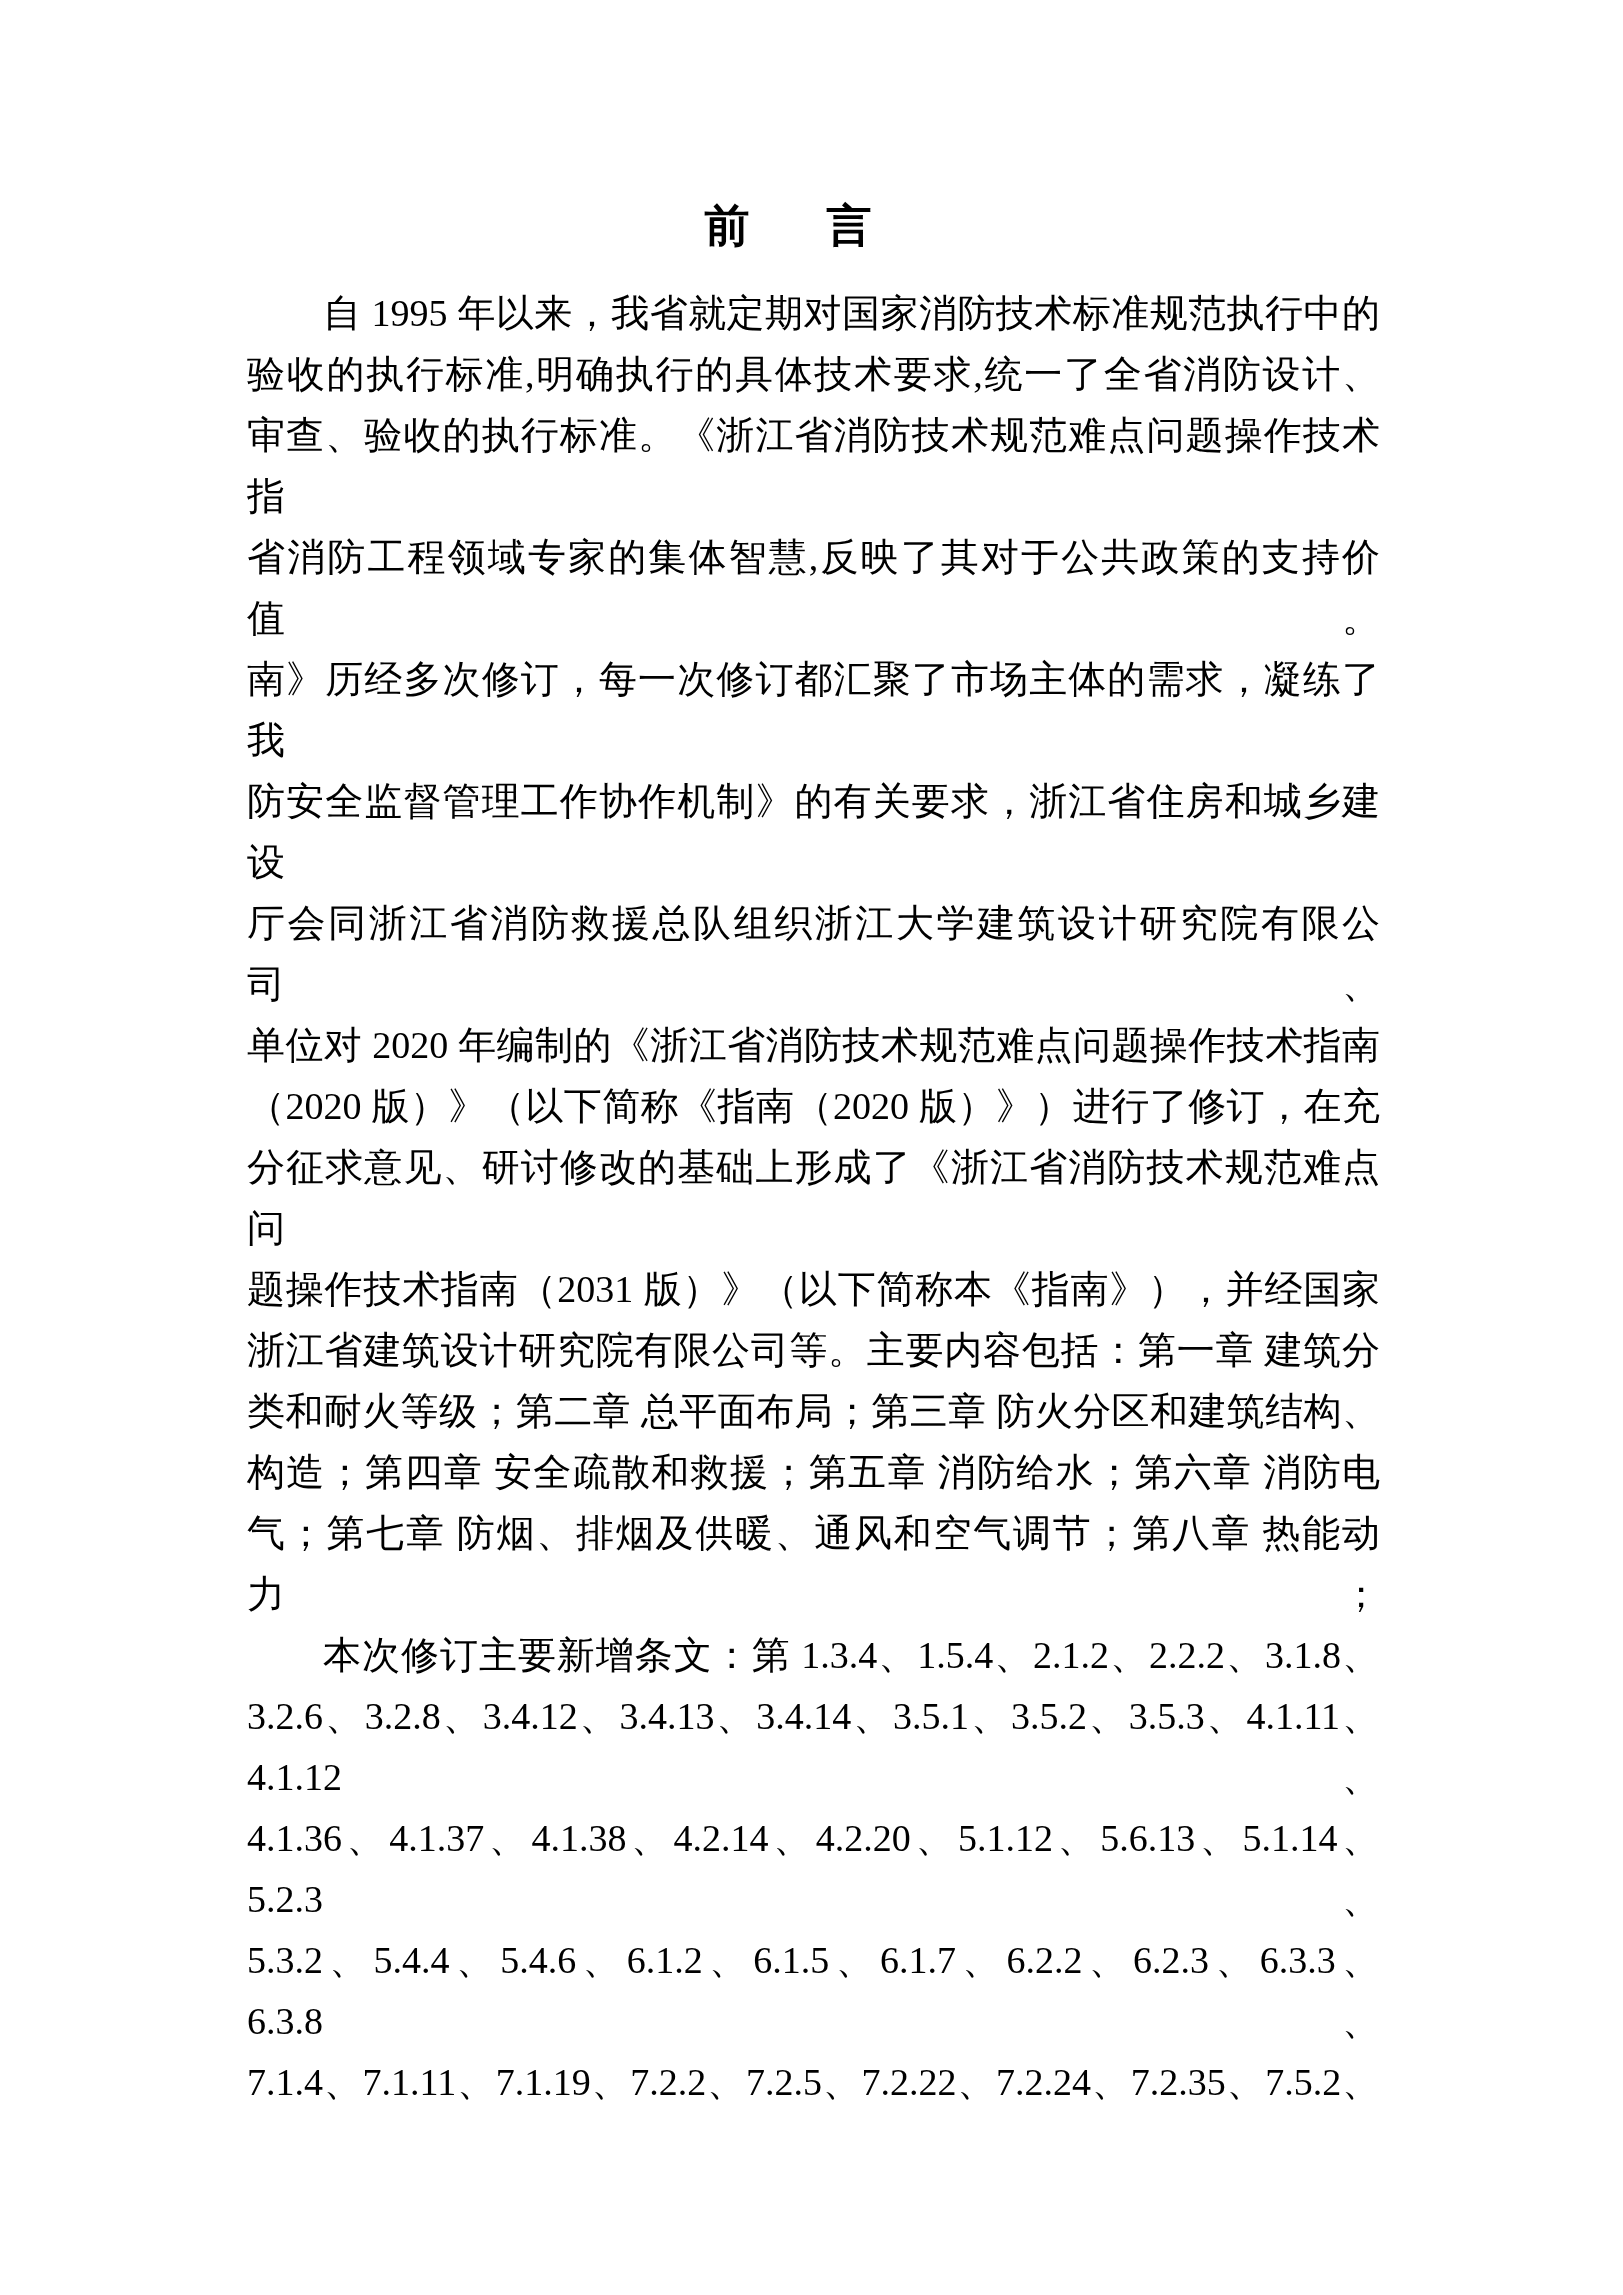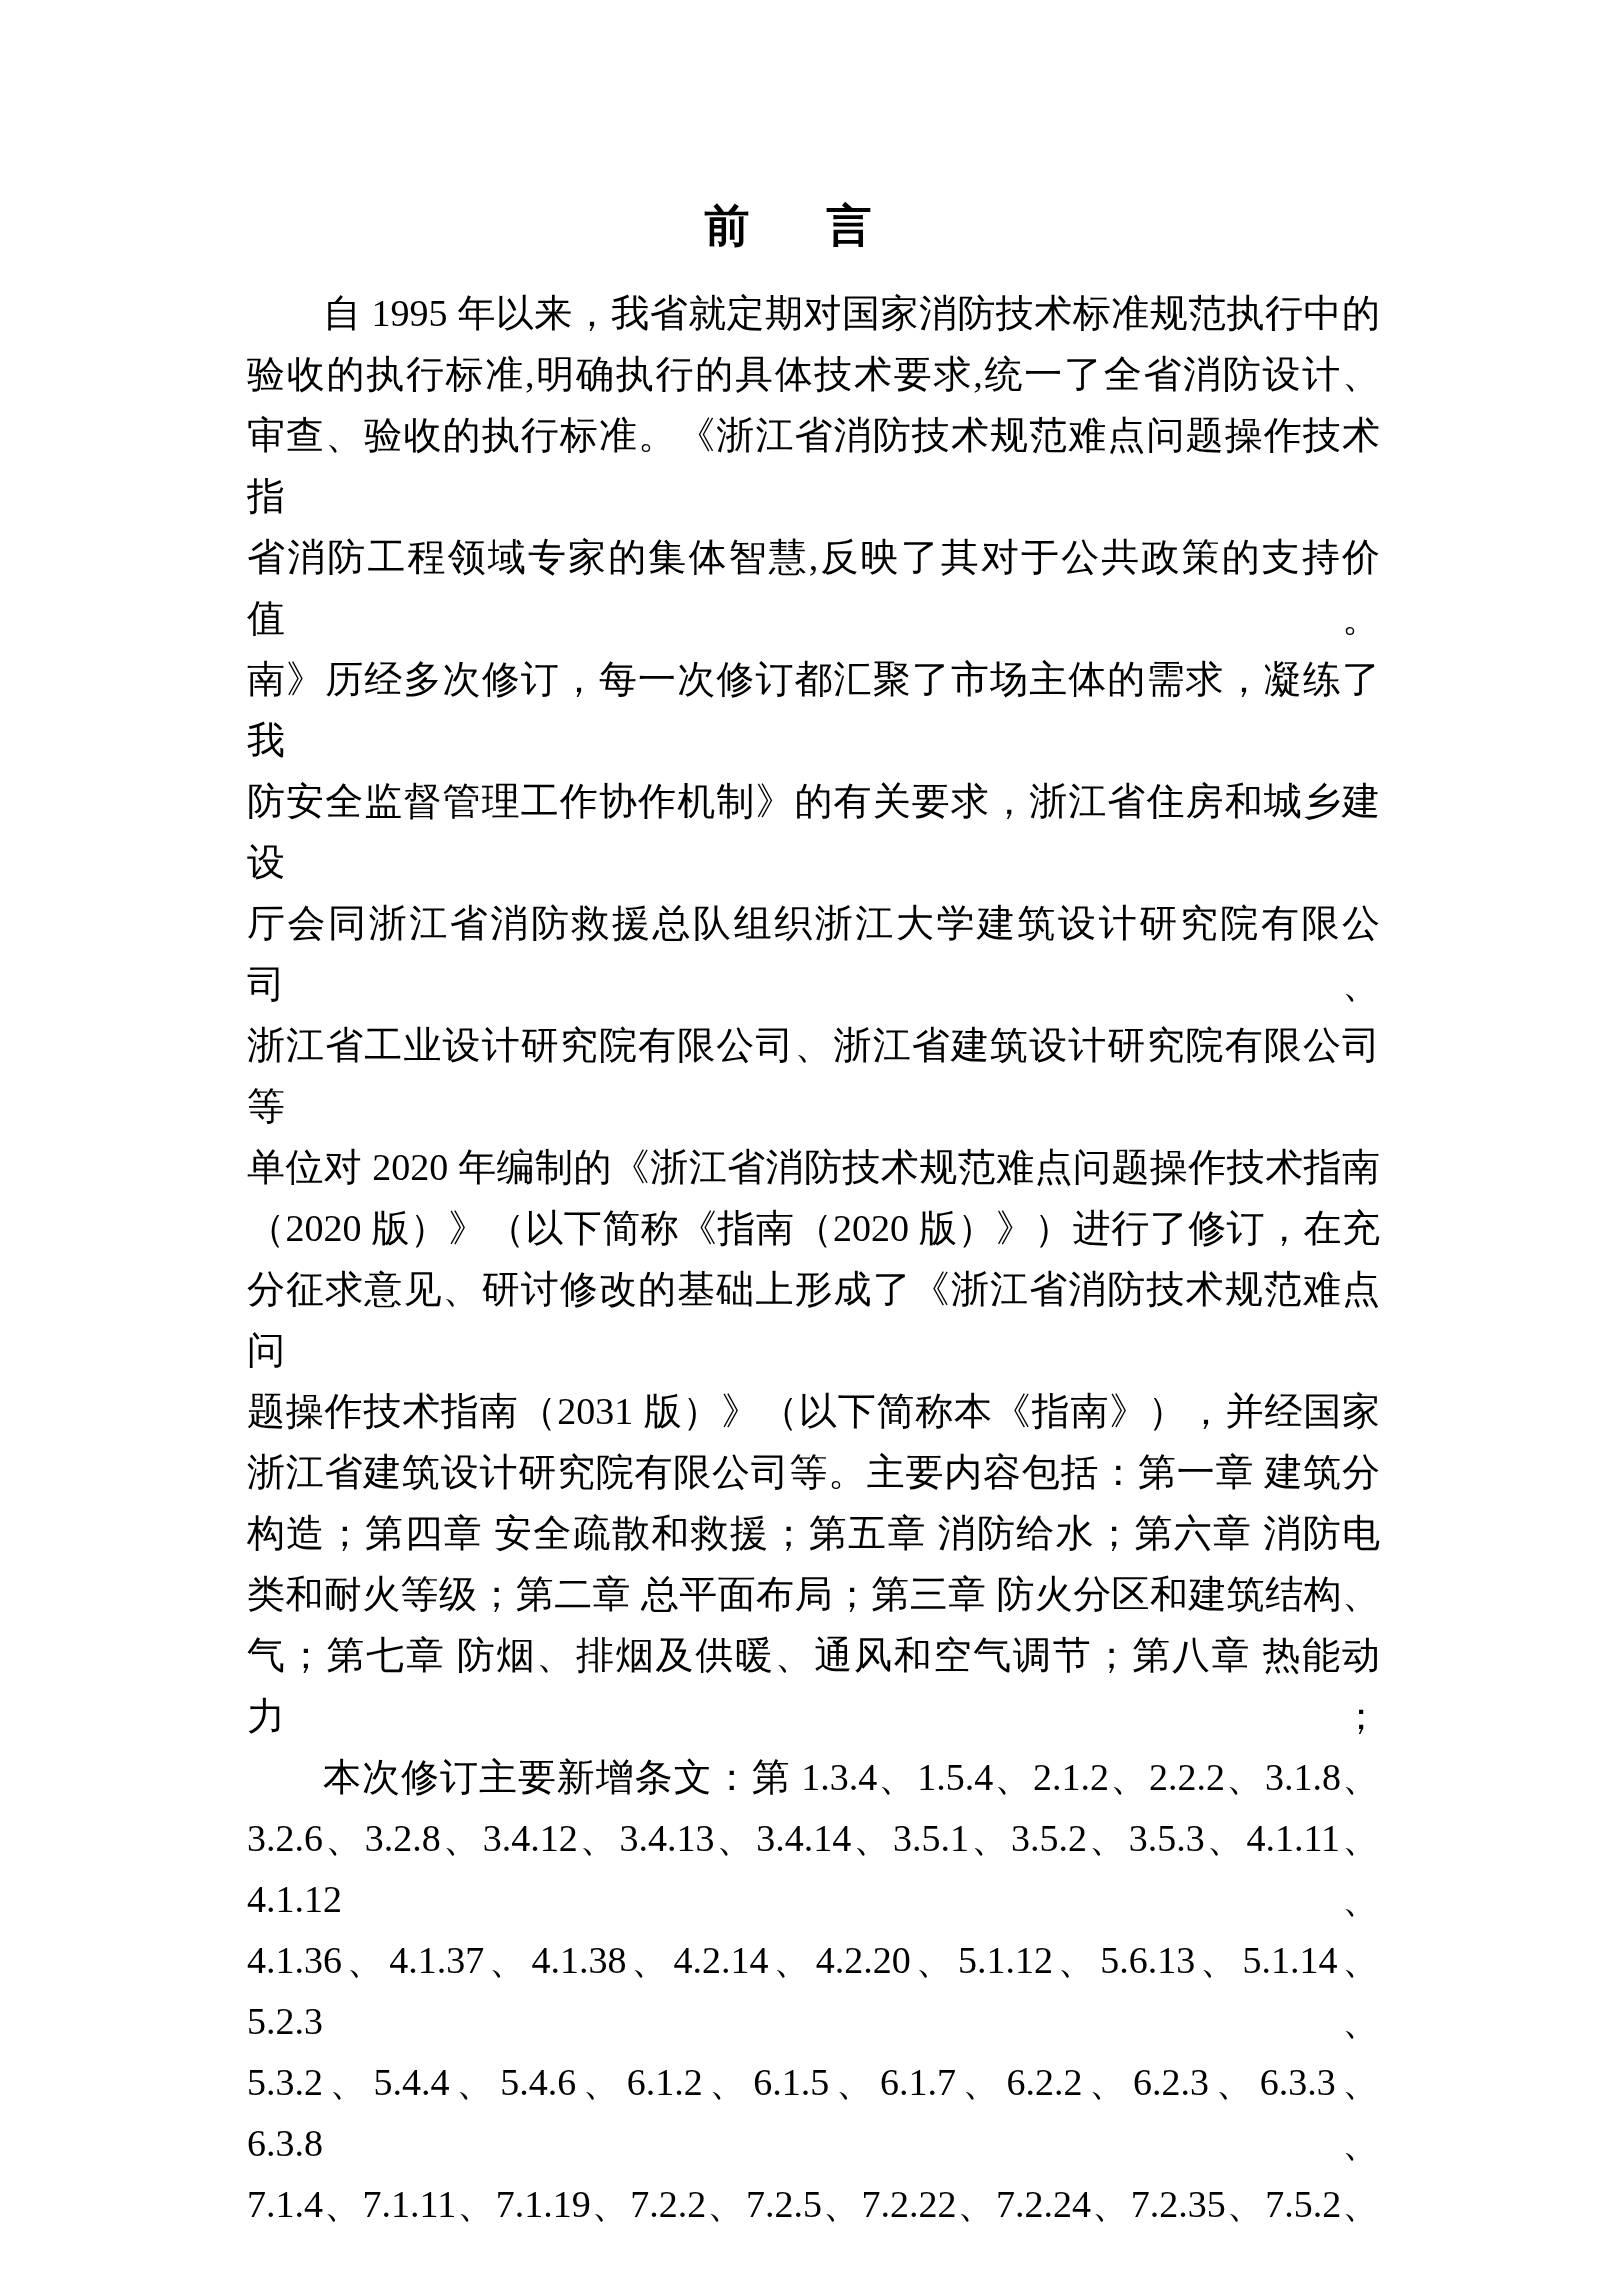--- a/index.html
+++ b/index.html
@@ -60,28 +60,27 @@
     <span>言</span>
   </div>
   <div class="doc-body">
       <div class="line indent">自 1995 年以来，我省就定期对国家消防技术标准规范执行中的</div>
       <div class="line">验收的执行标准,明确执行的具体技术要求,统一了全省消防设计、</div>
       <div class="line">审查、验收的执行标准。《浙江省消防技术规范难点问题操作技术指</div>
       <div class="line">省消防工程领域专家的集体智慧,反映了其对于公共政策的支持价值。</div>
       <div class="line">南》历经多次修订，每一次修订都汇聚了市场主体的需求，凝练了我</div>
       <div class="line">防安全监督管理工作协作机制》的有关要求，浙江省住房和城乡建设</div>
       <div class="line">厅会同浙江省消防救援总队组织浙江大学建筑设计研究院有限公司、</div>
-      <div class="line">浙江省工业设计研究院有限公司、浙江省建筑设计研究院有限公司等</div>
       <div class="line">单位对 2020 年编制的《浙江省消防技术规范难点问题操作技术指南</div>
       <div class="line">（2020 版）》（以下简称《指南（2020 版）》）进行了修订，在充</div>
       <div class="line">分征求意见、研讨修改的基础上形成了《浙江省消防技术规范难点问</div>
       <div class="line">题操作技术指南（2031 版）》（以下简称本《指南》），并经国家</div>
       <div class="line">浙江省建筑设计研究院有限公司等。主要内容包括：第一章 建筑分</div>
+      <div class="line">类和耐火等级；第二章 总平面布局；第三章 防火分区和建筑结构、</div>
       <div class="line">构造；第四章 安全疏散和救援；第五章 消防给水；第六章 消防电</div>
-      <div class="line">类和耐火等级；第二章 总平面布局；第三章 防火分区和建筑结构、</div>
       <div class="line">气；第七章 防烟、排烟及供暖、通风和空气调节；第八章 热能动力；</div>
       <div class="line indent">本次修订主要新增条文：第 1.3.4、1.5.4、2.1.2、2.2.2、3.1.8、</div>
       <div class="line">3.2.6、3.2.8、3.4.12、3.4.13、3.4.14、3.5.1、3.5.2、3.5.3、4.1.11、4.1.12、</div>
       <div class="line">4.1.36、4.1.37、4.1.38、4.2.14、4.2.20、5.1.12、5.6.13、5.1.14、5.2.3、</div>
       <div class="line">5.3.2、5.4.4、5.4.6、6.1.2、6.1.5、6.1.7、6.2.2、6.2.3、6.3.3、6.3.8、</div>
       <div class="line">7.1.4、7.1.11、7.1.19、7.2.2、7.2.5、7.2.22、7.2.24、7.2.35、7.5.2、</div>
     </div>
 </div>
 
 

